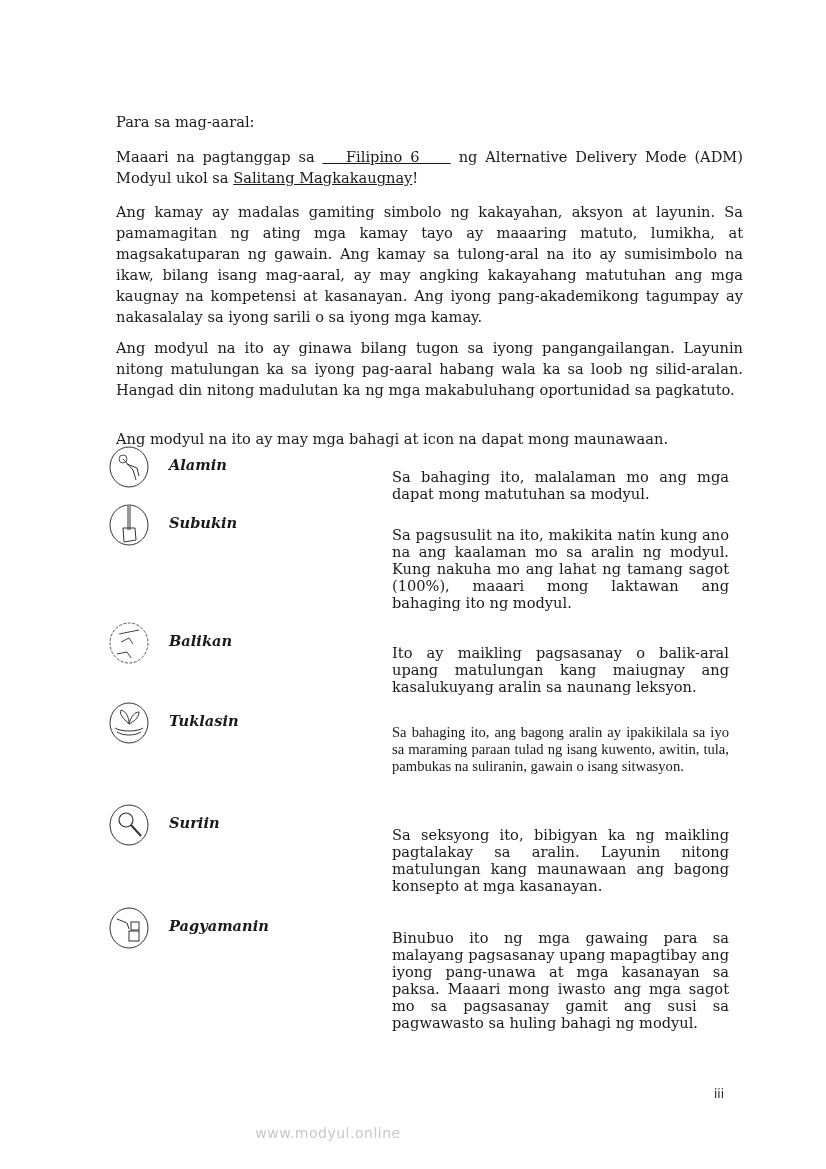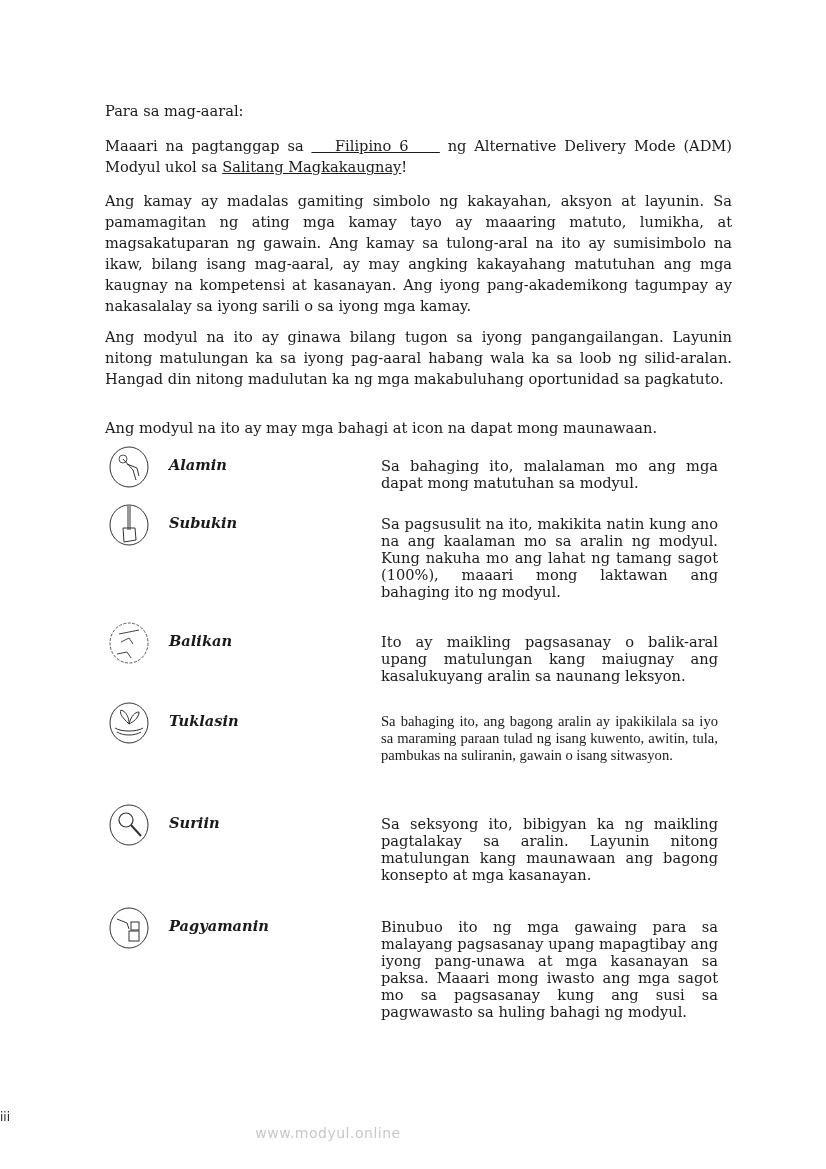--- a/index.html
+++ b/index.html
@@ -1,29 +1,29 @@
 <!DOCTYPE html>
 <html><head>
 <meta charset="utf-8">
 <style>
   html, body { margin: 0; padding: 0; background: #ffffff; }
   body { width: 826px; height: 1169px; position: relative; overflow: hidden;
          font-family: "DejaVu Serif", "Liberation Serif", serif; color: #1a1a1a; }
   .page { position: absolute; left: 100px; top: 0; width: 627px; }
-  p { margin: 5px; font-size: 14.6px; line-height: 21px; text-align: justify; }
+  p { margin: 16px; font-size: 14.6px; line-height: 21px; text-align: justify; }
   .greet { position: absolute; top: 95px; left: 0; }
   .para { position: absolute; left: 0; width: 627px; }
   .blank { text-decoration: underline; white-space: pre; }
   .ul { text-decoration: underline; }
   .row { position: absolute; left: 0; width: 627px; }
   .ico { position: absolute; left: 9px; width: 40px; height: 42px; }
   .ico svg { width: 40px; height: 42px; }
   .lbl { position: absolute; left: 69px; top: 10px; font-weight: bold; font-style: italic; font-size: 14.6px; text-align: right; }
   .desc { position: absolute; left: 276px; width: 337px; font-size: 14.6px; line-height: 17px; text-align: justify; }
-  .pnum { position: absolute; top: 1110px; left: 0; width: 724px; text-align: left;
+  .pnum { position: absolute; top: 1087px; left: 0; width: 724px; text-align: right;
           font-family: "DejaVu Sans", sans-serif; font-size: 12px; color: #222; }
   .wm { position: absolute; top: 1125px; left: 0; width: 656px; text-align: center;
         font-family: "DejaVu Sans", sans-serif; font-size: 14px; color: #c8c8c8; letter-spacing: 0.5px; }
 </style>
 </head>
 <body>
 
 <div class="page">
   <p class="greet">Para sa mag-aaral:</p>
 
@@ -95,18 +95,18 @@
   <div class="row" style="top:907px;">
     <div class="ico">
       <svg viewBox="0 0 40 42">
           <ellipse cx="20" cy="21" rx="19" ry="20" fill="none" stroke="#333" stroke-width="1"></ellipse>
           <rect x="20" y="24" width="10" height="10" fill="none" stroke="#333" stroke-width="1"></rect>
           <rect x="22" y="15" width="8" height="8" fill="none" stroke="#333" stroke-width="1"></rect>
           <path d="M8 12 L18 16 L20 22" fill="none" stroke="#333" stroke-width="1"></path>
         </svg>
     </div>
     <span class="lbl">Pagyamanin</span>
-    <p class="desc" style="top:6px;">Binubuo ito ng mga gawaing para sa malayang pagsasanay upang mapagtibay ang iyong pang-unawa at mga kasanayan sa paksa. Maaari mong iwasto ang mga sagot mo sa pagsasanay kung ang susi sa pagwawasto sa huling bahagi ng modyul.</p>
+    <p class="desc" style="top:6px;">Binubuo ito ng mga gawaing para sa malayang pagsasanay upang mapagtibay ang iyong pang-unawa at mga kasanayan sa paksa. Maaari mong iwasto ang mga sagot mo sa pagsasanay gamit ang susi sa pagwawasto sa huling bahagi ng modyul.</p>
   </div>
 </div>
 
 <div class="pnum">iii</div>
 <div class="wm">www.modyul.online</div>
 
 </body></html>

